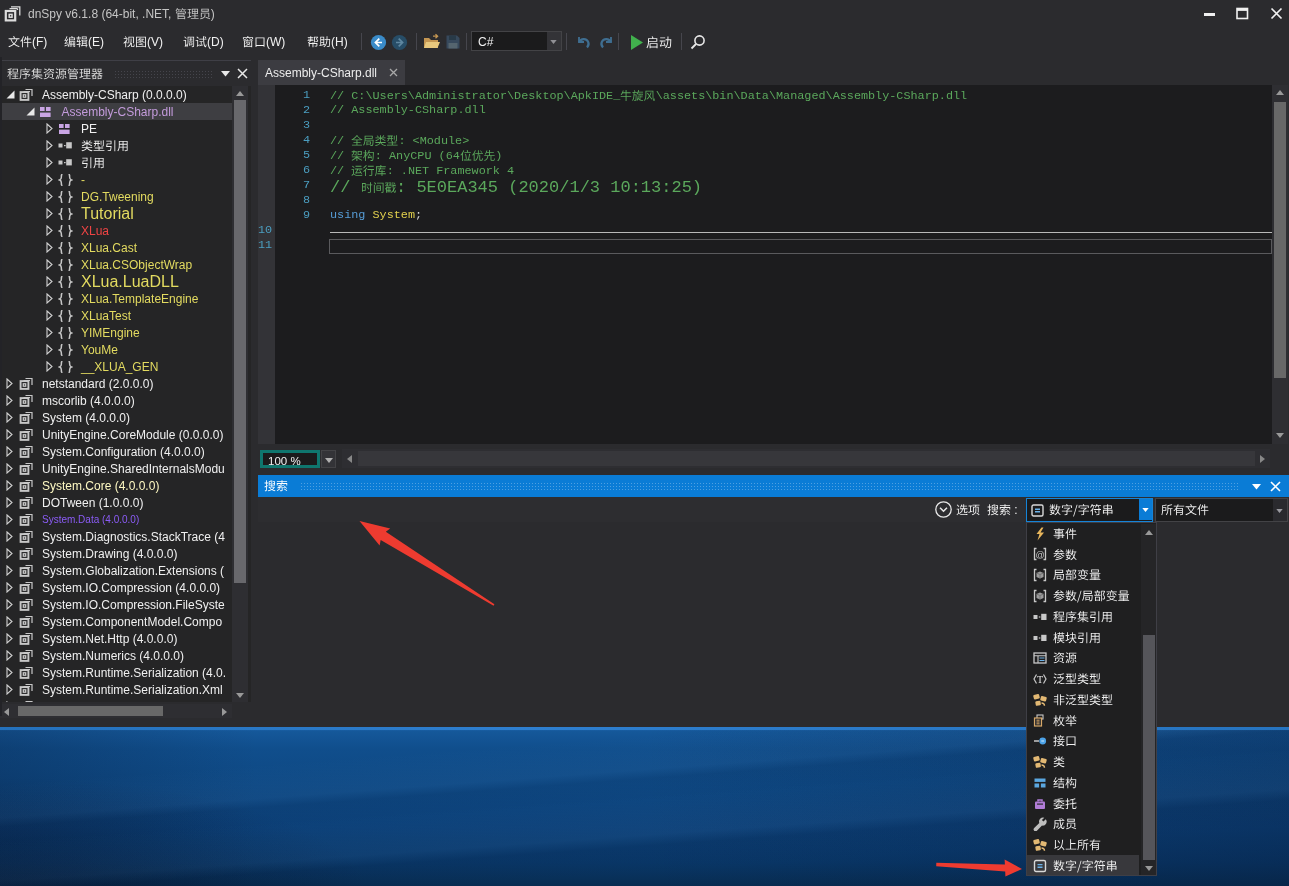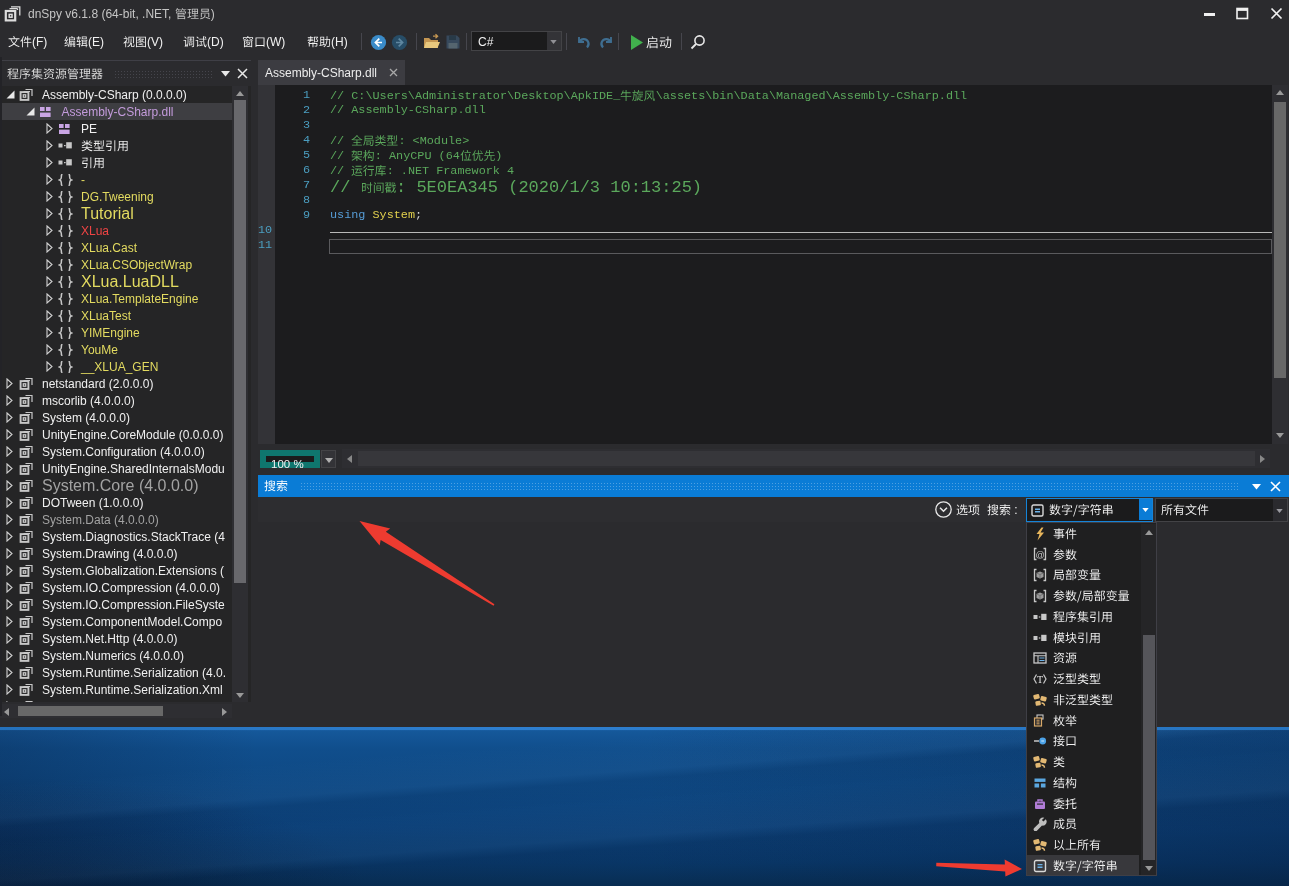--- a/index.html
+++ b/index.html
@@ -376,39 +376,39 @@
       </svg>
       <div class="ab row" style="left:42.0px;top:374px;height:17px;font-size:12px;color:#F0F0F0">UnityEngine.SharedInternalsModu</div>
       <svg class="ab" style="left:6px;top:394px" width="7" height="11" viewBox="0 0 7 11">
         <path d="M1 1 L6 5.5 L1 10 Z" fill="none" stroke="#D0D0D0" stroke-width="1.1"></path>
       </svg>
       <svg class="ab" style="left:19.0px;top:393px" width="14" height="13" viewBox="0 0 14 13">
 <path d="M4.5 3.5 L11 3.5 M6.5 1.5 L13 1.5 L13 8" stroke="#C8C8C8" stroke-width="1.2" fill="none"></path>
 <rect x="1.6" y="4.1" width="7.8" height="7.8" fill="none" stroke="#C8C8C8" stroke-width="1.9"></rect>
 <rect x="4.3" y="6.8" width="2.4" height="2.4" fill="none" stroke="#C8C8C8" stroke-width="1.3"></rect>
       </svg>
-      <div class="ab row" style="left:42.0px;top:391px;height:17px;font-size:16px;color:#a3a3a3">System.Core (4.0.0.0)</div>
+      <div class="ab row" style="left:42.0px;top:391px;height:17px;font-size:12px;color:#fef9c3">System.Core (4.0.0.0)</div>
       <svg class="ab" style="left:6px;top:411px" width="7" height="11" viewBox="0 0 7 11">
         <path d="M1 1 L6 5.5 L1 10 Z" fill="none" stroke="#D0D0D0" stroke-width="1.1"></path>
       </svg>
       <svg class="ab" style="left:19.0px;top:410px" width="14" height="13" viewBox="0 0 14 13">
 <path d="M4.5 3.5 L11 3.5 M6.5 1.5 L13 1.5 L13 8" stroke="#C8C8C8" stroke-width="1.2" fill="none"></path>
 <rect x="1.6" y="4.1" width="7.8" height="7.8" fill="none" stroke="#C8C8C8" stroke-width="1.9"></rect>
 <rect x="4.3" y="6.8" width="2.4" height="2.4" fill="none" stroke="#C8C8C8" stroke-width="1.3"></rect>
       </svg>
       <div class="ab row" style="left:42.0px;top:408px;height:17px;font-size:12px;color:#F0F0F0">DOTween (1.0.0.0)</div>
       <svg class="ab" style="left:6px;top:428px" width="7" height="11" viewBox="0 0 7 11">
         <path d="M1 1 L6 5.5 L1 10 Z" fill="none" stroke="#D0D0D0" stroke-width="1.1"></path>
       </svg>
       <svg class="ab" style="left:19.0px;top:427px" width="14" height="13" viewBox="0 0 14 13">
 <path d="M4.5 3.5 L11 3.5 M6.5 1.5 L13 1.5 L13 8" stroke="#C8C8C8" stroke-width="1.2" fill="none"></path>
 <rect x="1.6" y="4.1" width="7.8" height="7.8" fill="none" stroke="#C8C8C8" stroke-width="1.9"></rect>
 <rect x="4.3" y="6.8" width="2.4" height="2.4" fill="none" stroke="#C8C8C8" stroke-width="1.3"></rect>
       </svg>
-      <div class="ab row" style="left:42.0px;top:425px;height:17px;font-size:12px;color:#a3a3a3">System.Data (4.0.0.0)</div>
+      <div class="ab row" style="left:42.0px;top:425px;height:17px;font-size:10px;color:#8b5cf6">System.Data (4.0.0.0)</div>
       <svg class="ab" style="left:6px;top:445px" width="7" height="11" viewBox="0 0 7 11">
         <path d="M1 1 L6 5.5 L1 10 Z" fill="none" stroke="#D0D0D0" stroke-width="1.1"></path>
       </svg>
       <svg class="ab" style="left:19.0px;top:444px" width="14" height="13" viewBox="0 0 14 13">
 <path d="M4.5 3.5 L11 3.5 M6.5 1.5 L13 1.5 L13 8" stroke="#C8C8C8" stroke-width="1.2" fill="none"></path>
 <rect x="1.6" y="4.1" width="7.8" height="7.8" fill="none" stroke="#C8C8C8" stroke-width="1.9"></rect>
 <rect x="4.3" y="6.8" width="2.4" height="2.4" fill="none" stroke="#C8C8C8" stroke-width="1.3"></rect>
       </svg>
       <div class="ab row" style="left:42.0px;top:442px;height:17px;font-size:12px;color:#F0F0F0">System.Diagnostics.StackTrace (4</div>
       <svg class="ab" style="left:6px;top:462px" width="7" height="11" viewBox="0 0 7 11">
@@ -590,21 +590,21 @@
     <div class="ab" style="left:1272px;top:85px;width:16px;height:359px;background:#2E2E32">
 <svg class="ab" style="left:4px;top:5px" width="8" height="5" viewBox="0 0 8 5">
         <path d="M0 5 L8 5 L4 0 Z" fill="#999"></path>
       </svg>
 <div class="ab" style="left:2px;top:17px;width:12px;height:276px;background:#686868"></div>
 <svg class="ab" style="left:4px;top:348px" width="8" height="5" viewBox="0 0 8 5">
         <path d="M0 0 L8 0 L4 5 Z" fill="#999"></path>
       </svg>
 </div>
     <div class="ab" style="left:258px;top:444px;width:1031px;height:31px;background:#2B2B2E">
-<div class="ab" style="left:2px;top:6px;width:60px;height:18px;background:#1B1B1C;border:6px solid #0f766e">
+<div class="ab" style="left:2px;top:6px;width:60px;height:18px;background:#1B1B1C;border:3px solid #0f766e">
 <div class="ab" style="left:5px;top:1.5px;font-size:11.5px;color:#F1F1F1">100 %</div>
       </div>
 <div class="ab" style="left:63px;top:6px;width:15px;height:18px;background:#333337;border:1px solid #434346">
 <svg class="ab" style="left:3px;top:7px" width="8" height="5" viewBox="0 0 8 5">
           <path d="M0 0 L8 0 L4 5 Z" fill="#B0B0B0"></path>
         </svg>
       </div>
 <div class="ab" style="left:84px;top:5px;width:928px;height:19px;background:#2E2E32">
 <svg class="ab" style="left:5px;top:6px" width="5" height="8" viewBox="0 0 5 8">
           <path d="M5 0 L5 8 L0 4 Z" fill="#888"></path>

